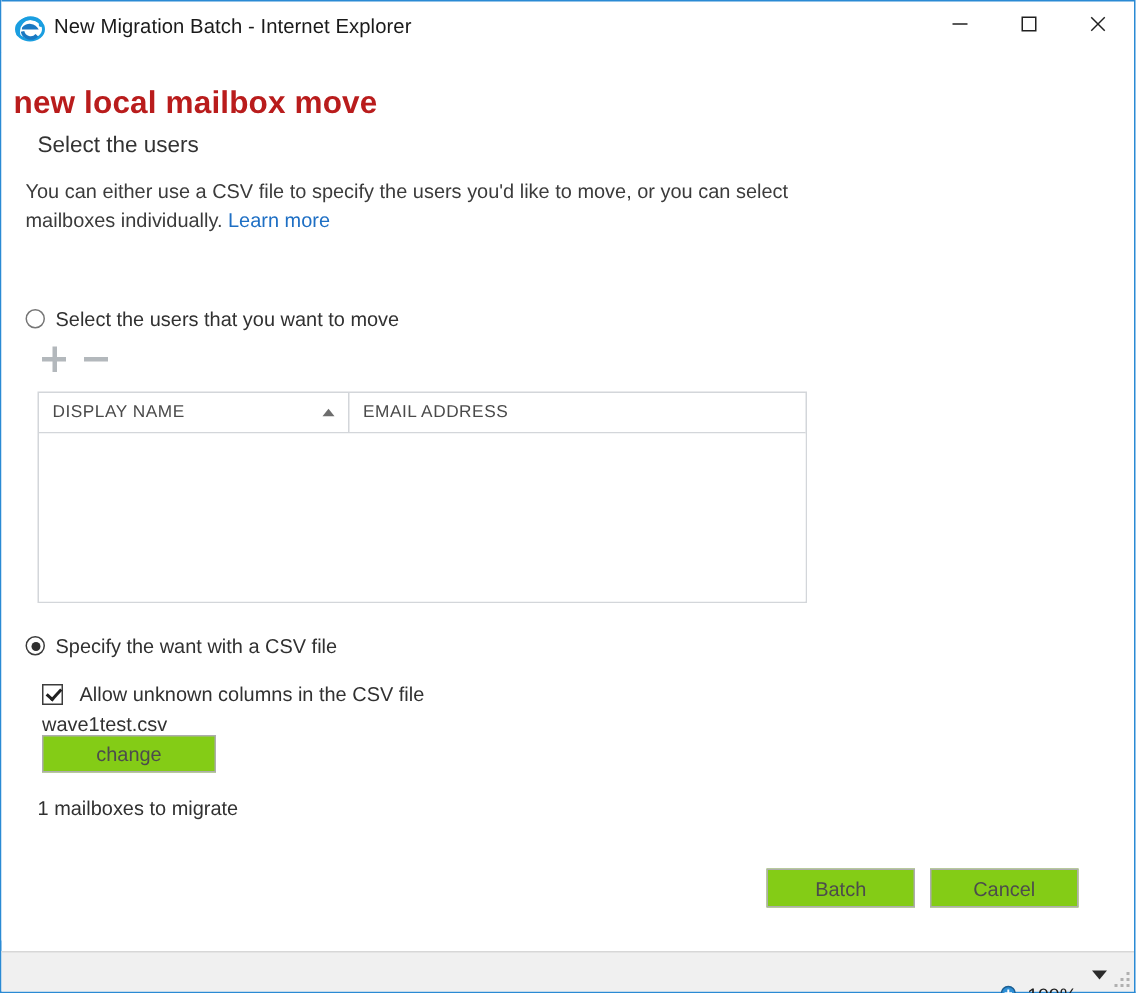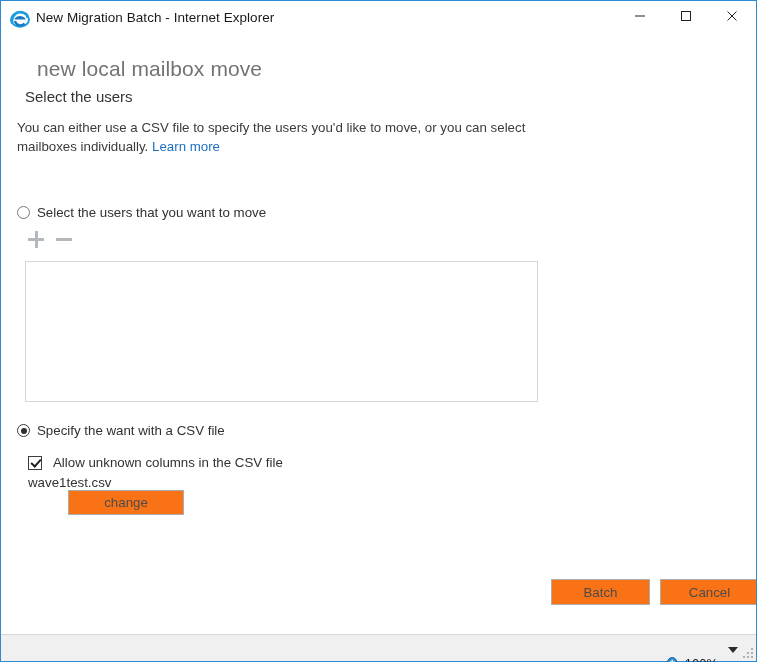--- a/index.html
+++ b/index.html
@@ -62,24 +62,24 @@
   .content {
     position: absolute;
     left: 0; top: 35px;
     width: 755px;
     height: 592px;
     background: #fff;
     overflow: hidden;
   }
   .hdr-main {
     position: absolute;
-    left: 36px; top: 22px;
+    left: 8px; top: 22px;
     font-size: 21px;
-    color: #737373;
-    font-weight: normal;
+    color: #b91c1c;
+    font-weight: bold;
     letter-spacing: 0.1px;
   }
   .hdr-sub {
     position: absolute;
     left: 24px; top: 53px;
     font-size: 15px;
     color: #333333;
   }
   .desc {
     position: absolute;
@@ -230,29 +230,28 @@
     cursor: pointer;
   }
   .filename {
     position: absolute;
     left: 27px; top: 440px;
     font-size: 13.3px;
     color: #313131;
   }
   .btn {
     border: 1px solid #adadad;
-    background: #f97316;
+    background: #84cc16;
     font-family: "Liberation Sans", sans-serif;
     font-size: 13.3px;
     color: #4c4c4c;
     text-align: center;
     box-sizing: border-box;
     cursor: pointer;
     padding: 0;
-    margin-left: 40px;
   }
   #btn-change {
     position: absolute;
     left: 27px; top: 455px;
     width: 116px; height: 25px;
   }
   .mig-count {
     position: absolute;
     left: 24px; top: 496px;
     font-size: 13.3px;
@@ -364,37 +363,47 @@
       <div class="tb-icon" id="tb-add">
         <span class="bar-h"></span>
           <span class="bar-v"></span>
       </div>
       <div class="tb-icon" id="tb-remove">
         <span class="bar-h"></span>
       </div>
     </div>
 
     <div class="grid">
+      <div class="grid-head">
+        <div class="col" id="col-display-name">
+          <span>DISPLAY NAME</span>
+          <span class="sort-arrow"></span>
+        </div>
+        <div class="col" id="col-email">
+          <span>EMAIL ADDRESS</span>
+        </div>
+      </div>
       <div class="grid-body"></div>
     </div>
 
     <div class="radio-row" id="radio-row-csv">
       <span class="radio checked"></span>
       <span class="radio-label">Specify the want with a CSV file</span>
     </div>
 
     <div class="chk-row">
       <span class="checkbox checked"></span>
       <span class="chk-label">Allow unknown columns in the CSV file</span>
     </div>
 
     <div class="filename">wave1test.csv</div>
 
     <button class="btn" id="btn-change">change</button>
 
+    <div class="mig-count">1 mailboxes to migrate</div>
 
     <button class="btn" id="btn-next">Batch</button>
     <button class="btn" id="btn-cancel">Cancel</button>
   </div>
 
   <div class="statusbar">
     <div class="zoom-area">
       <svg width="15" height="15" viewBox="0 0 15 15">
         <circle cx="6.2" cy="6.2" r="4.6" fill="#2e8fd6" stroke="#1b5e92" stroke-width="1"></circle>
         <line x1="3.7" y1="6.2" x2="8.7" y2="6.2" stroke="#ffffff" stroke-width="1.3"></line>

